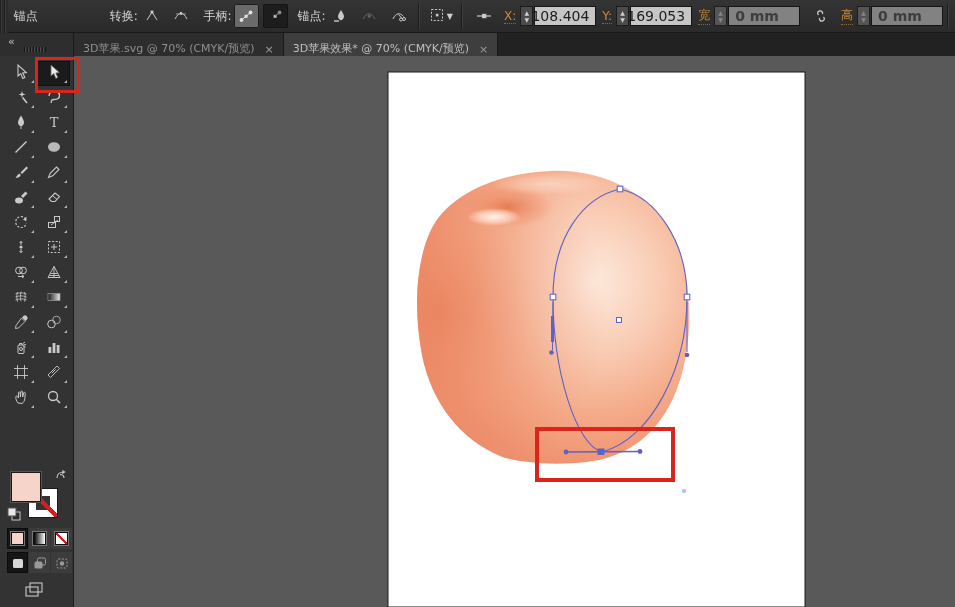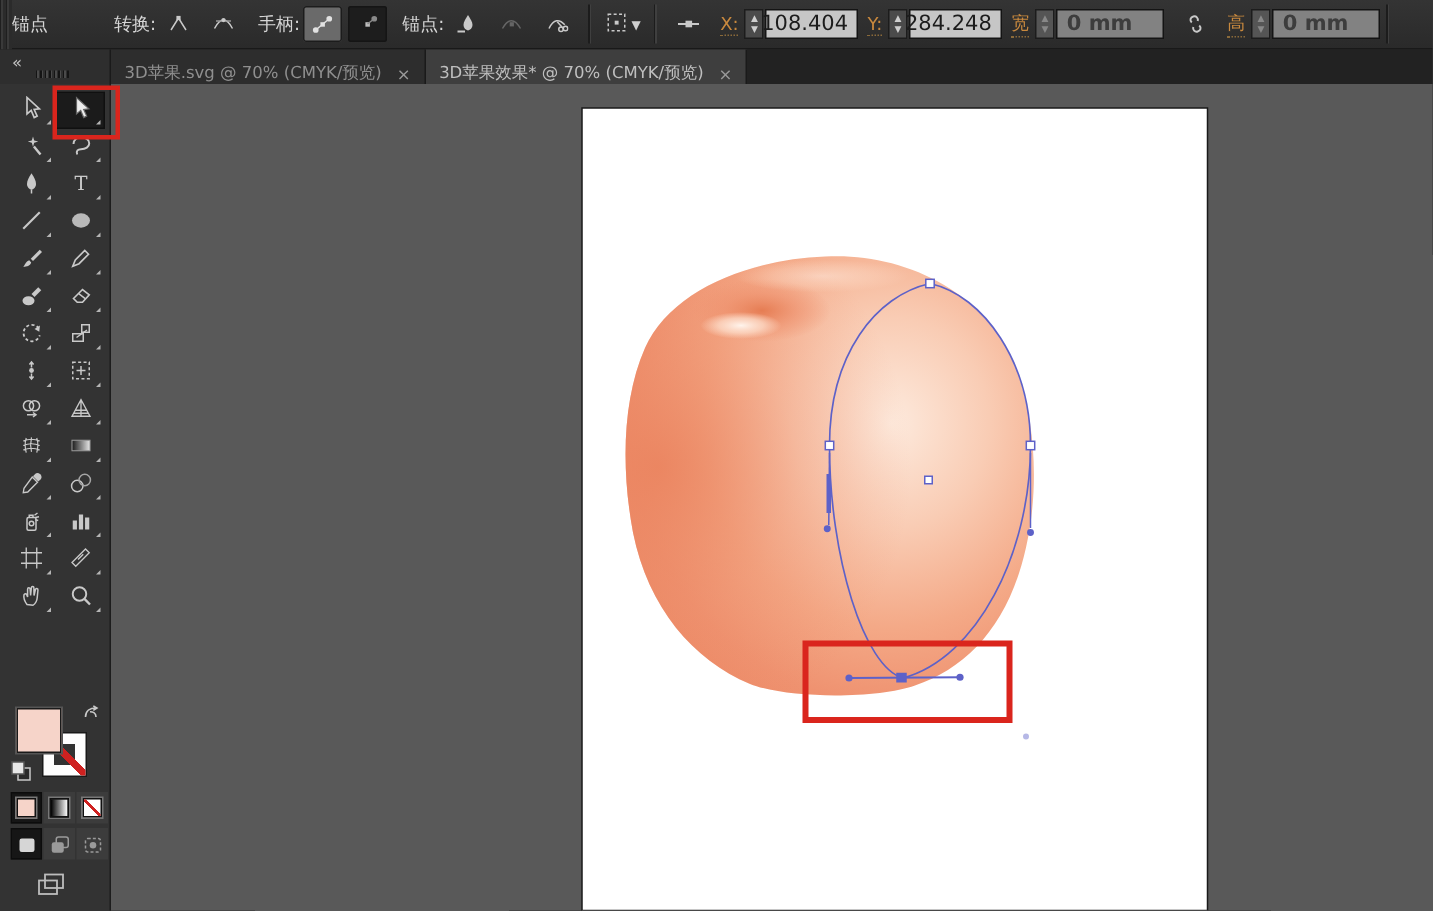--- a/index.html
+++ b/index.html
@@ -84,23 +84,23 @@
   .overlay { position:absolute; left:0; top:0; width:955px; height:607px; pointer-events:none; }
   
   .red-annot-tool { position:absolute; left:35px; top:57px; width:45px; height:36px;
                     border:3px solid #da251d; z-index:60; }
 </style>
 </head>
 <body>
 
 <div class="topbar">
   <div class="topbar-grip"></div>
-  <span class="bar-label" style="">锚点</span>
-
-  <span class="bar-label" style="margin-left:44px">转换:</span>
+  <span class="bar-label" style="margin-left:6px">锚点</span>
+
+  <span class="bar-label" style="margin-left:72px">转换:</span>
   <span class="iconbtn">
       <svg width="16" height="16" viewBox="0 0 16 16" xmlns="http://www.w3.org/2000/svg">
         <path d="M3 12 L8 4 L13 12" fill="none" stroke="#c9c9c9"></path>
         <rect x="6.6" y="2.6" width="2.8" height="2.8" fill="#c9c9c9"></rect>
       </svg>
     </span>
   <span class="iconbtn">
       <svg width="16" height="16" viewBox="0 0 16 16" xmlns="http://www.w3.org/2000/svg">
         <path d="M2 11 C6 3.5 10 3.5 14 11" fill="none" stroke="#c9c9c9"></path>
         <line x1="3" y1="6" x2="13" y2="6" stroke="#9a9a9a"></line>
@@ -170,21 +170,21 @@
         <span>▼</span>
       </span>
     <span class="numinput xy">108.404</span>
   </span>
   <span class="field">
     <span class="bar-label orange">Y:</span>
     <span class="stepper" style="margin-left:4px">
       <span>▲</span>
         <span>▼</span>
       </span>
-    <span class="numinput xy">284.248</span>
+    <span class="numinput xy">169.053</span>
   </span>
   <span class="field">
     <span class="bar-label orange">宽</span>
     <span class="stepper disabled" style="margin-left:4px">
       <span>▲</span>
         <span>▼</span>
       </span>
     <span class="numinput wh">0 mm</span>
   </span>
   <span class="iconbtn" style="margin-left:8px">

